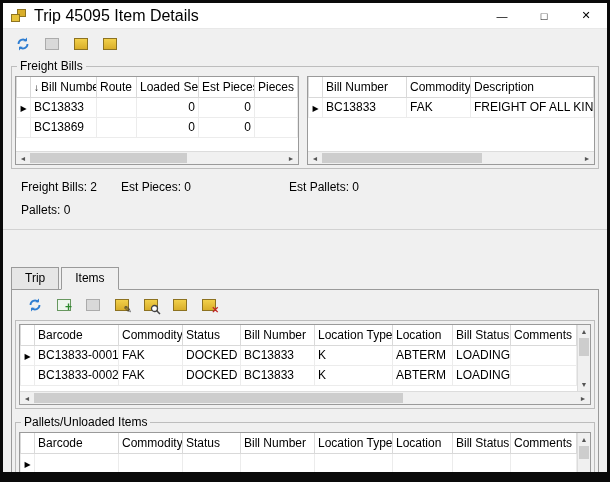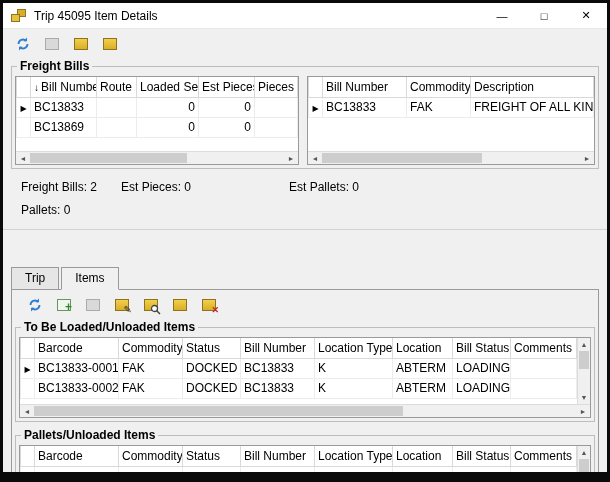--- a/index.html
+++ b/index.html
@@ -8,36 +8,36 @@
     position:relative; width:610px; height:482px;
     border:3px solid #0a0a0a; border-bottom-width:10px;
     background:#f0f0f0; font-size:12px; color:#000; overflow:hidden;
   }
   
   .titlebar{height:26px;background:#ffffff;display:flex;align-items:center;padding-left:8px;border-bottom:1px solid #e8e8e8;}
   .app-icon{width:17px;height:16px;position:relative;margin-right:6px;flex:0 0 auto;}
   .cube{position:absolute;width:9px;height:8px;background:#e6c23a;border:1px solid #8f7420;}
   .cube.b{left:6px;top:1px;background:#d9ae2a;}
   .cube.f{left:0;top:6px;}
-  .title-text{font-size:12px;white-space:nowrap;}
+  .title-text{font-size:16px;white-space:nowrap;}
   .caption-buttons{margin-left:auto;display:flex;height:100%;}
   .cap-btn{width:42px;display:flex;align-items:center;justify-content:center;font-size:11px;cursor:default;}
   
   .toolbar{display:flex;align-items:center;gap:9px;padding:5px 10px;height:30px;}
   .tool{width:20px;height:20px;display:flex;align-items:center;justify-content:center;position:relative;}
   .ybox{width:14px;height:12px;background:linear-gradient(180deg,#f2d04a,#d9ae29);border:1px solid #8d7220;}
   .gbox{width:14px;height:12px;background:#d9d9d9;border:1px solid #ababab;}
   .wbox{width:14px;height:12px;background:#eef6ee;border:1px solid #67975f;}
   .ovl{position:absolute;right:0;bottom:0;line-height:1;}
   .ovl.pencil{font-size:10px;color:#333;}
   .ovl.redx{font-size:9px;font-weight:bold;color:#c22525;}
   .ovl.plus{font-size:12px;font-weight:bold;color:#2c8a2c;right:2px;bottom:2px;}
   
   fieldset{border:1px solid #bdbdbd;margin:0 8px;padding:3px;}
-  legend{padding:0 3px;margin-left:2px;font-size:12px;font-weight:bold;}
+  legend{padding:0 3px;margin-left:2px;font-size:12px;}
   
   .grids-row{display:flex;gap:8px;}
   .grid-panel{border:1px solid #9a9a9a;background:#fff;display:flex;flex-direction:column;overflow:hidden;}
   .grid-panel.left{width:284px;height:89px;}
   .grid-panel.right{flex:1;height:89px;}
   .grid-body{flex:1;overflow:hidden;background:#fff;}
   table.grid{border-collapse:collapse;width:100%;table-layout:fixed;background:#fff;}
   table.grid th{font-weight:400;text-align:left;border:1px solid #d9d9d9;border-top:none;height:20px;padding:0 3px;white-space:nowrap;overflow:hidden;background:#fff;}
   table.grid td{border:1px solid #ececec;height:20px;padding:0 3px;white-space:nowrap;overflow:hidden;}
   table.grid .ind{padding:0;text-align:center;}
@@ -246,21 +246,20 @@
       <span class="tool">
           <span class="ybox"></span>
         </span>
       <span class="tool">
           <span class="ybox"></span>
           <span class="ovl redx">✕</span>
         </span>
     </div>
 
     <fieldset style="margin:0;">
-      <legend>To Be Loaded/Unloaded Items</legend>
       <div class="grid-outer tobe">
         <div class="grid-main">
           <div class="grid-body">
             <table class="grid">
               <colgroup>
                   <col style="width:14px">
                   <col style="width:84px">
                   <col style="width:64px">
                   <col style="width:58px">
                   <col style="width:74px">

